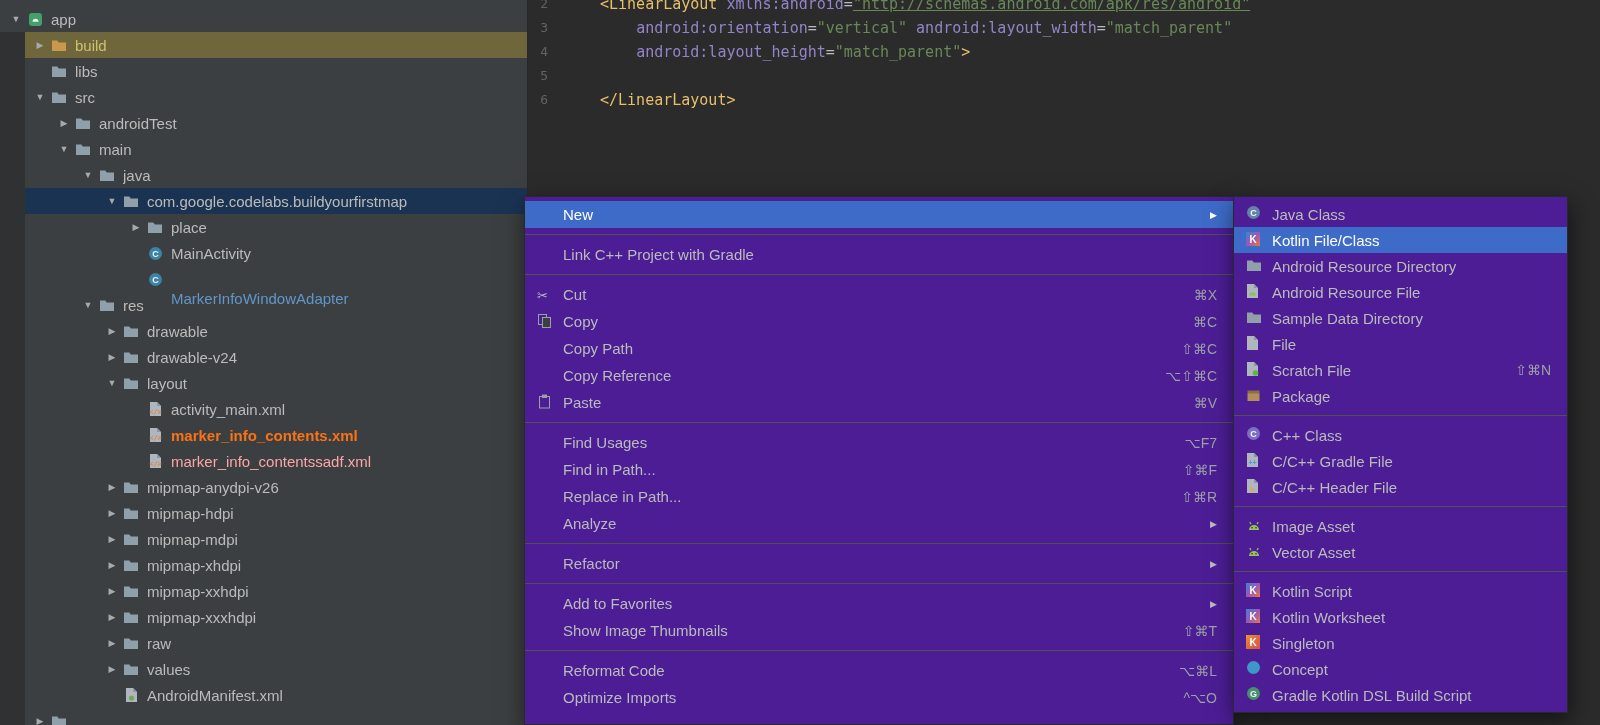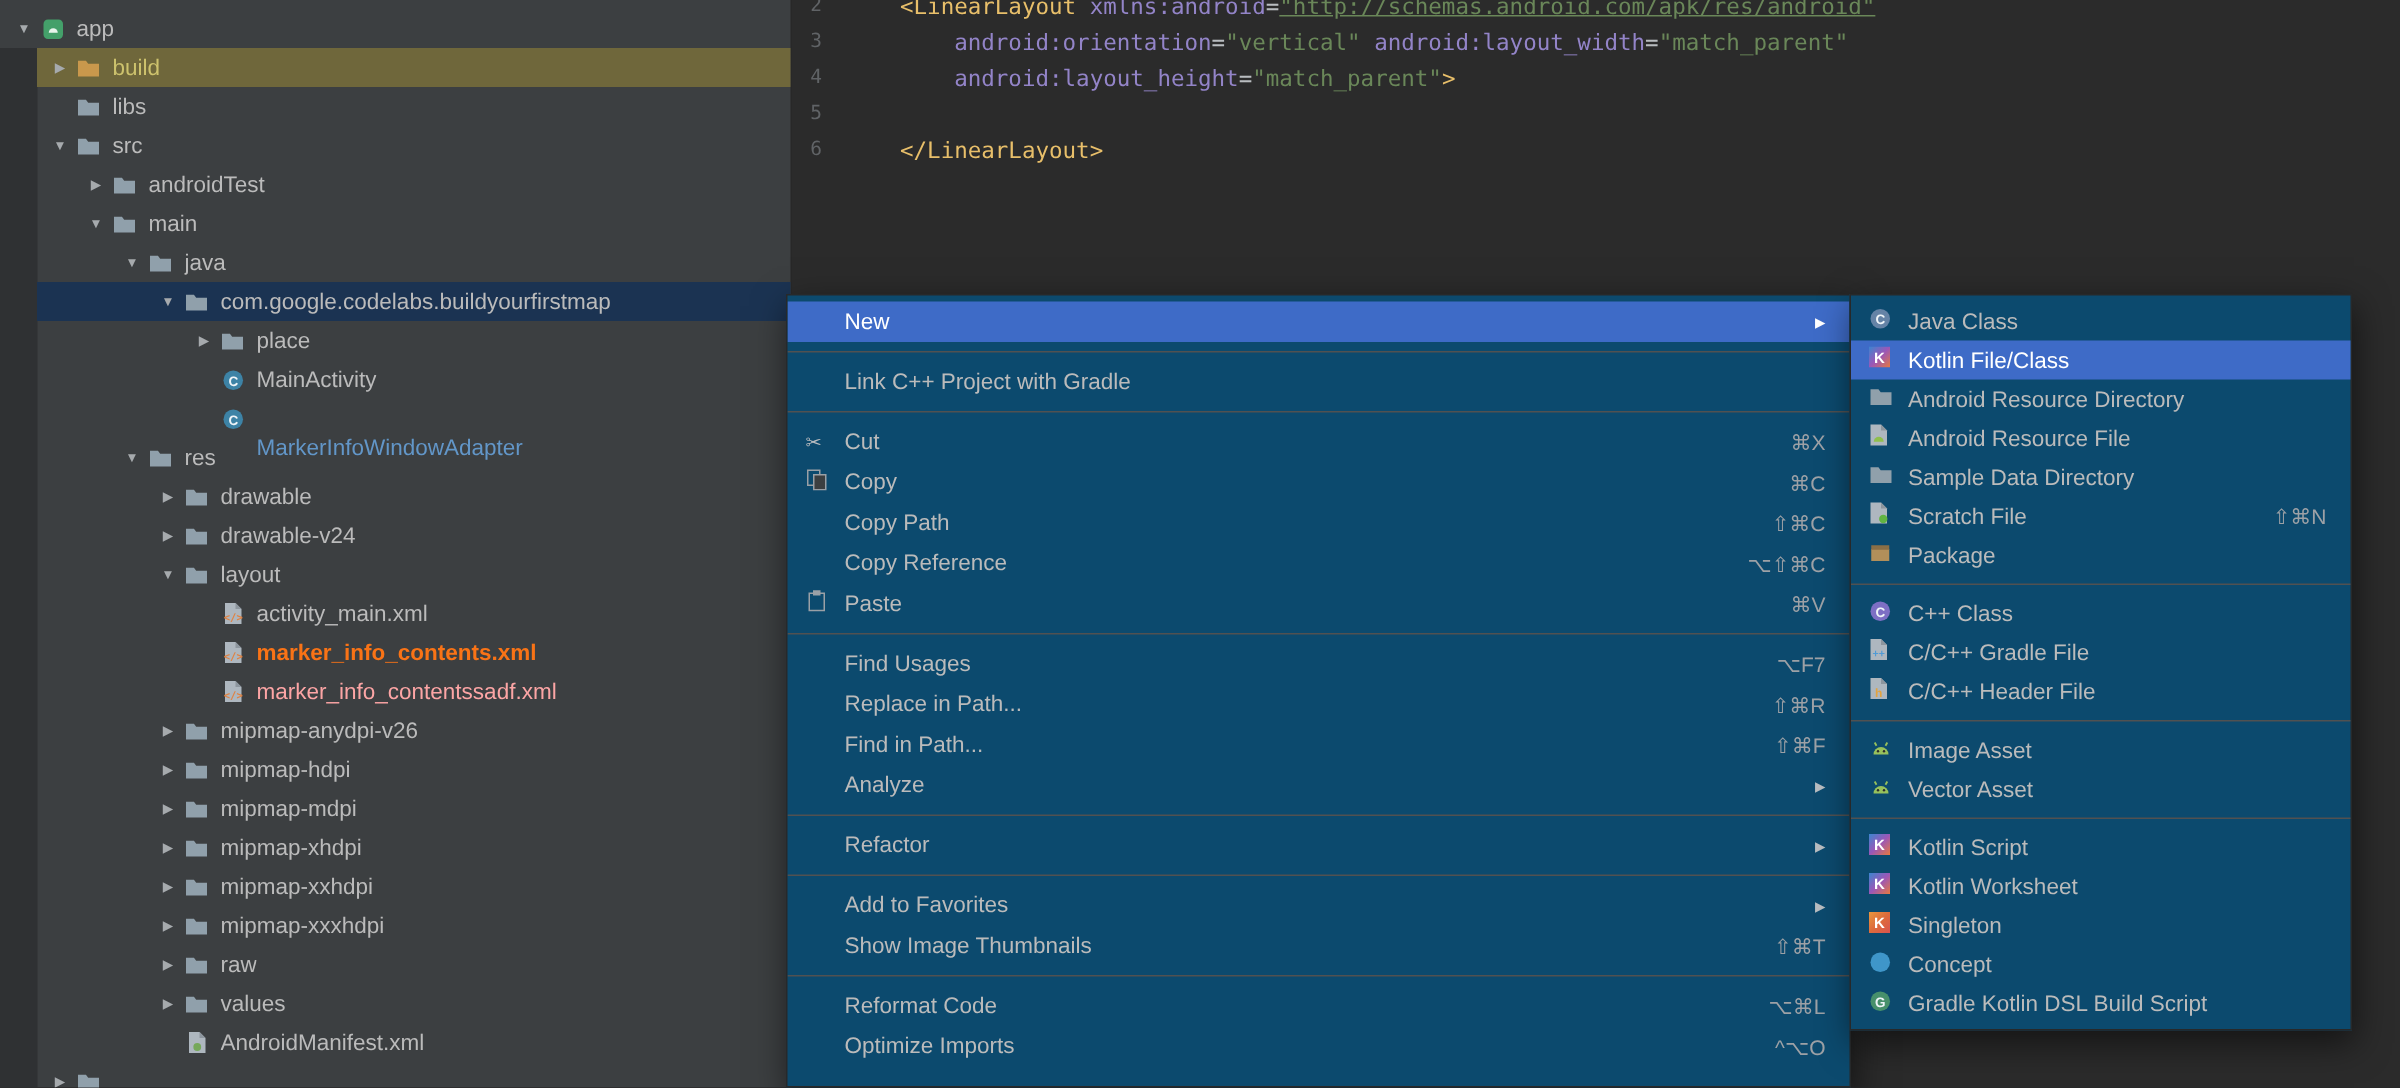--- a/index.html
+++ b/index.html
@@ -29,21 +29,21 @@
         font-family:"DejaVu Sans Mono",monospace;font-size:13px;color:#606366;}
   .lcode{position:absolute;left:72px;height:24px;line-height:24px;white-space:pre;
         font-family:"DejaVu Sans Mono",monospace;font-size:15px;}
   .seg-tag{color:#e8bf6a;}
   .seg-attr{color:#9384c8;}
   .seg-string{color:#6a8759;}
   .seg-string-link{color:#6a8759;text-decoration:underline;}
   .seg-plain{color:#b9bdc0;}
   
   .menu{
-    position:absolute;background:#0c4a6e;border:1px solid #27292a;box-sizing:border-box;
+    position:absolute;background:#4c1d95;border:1px solid #27292a;box-sizing:border-box;
     padding-top:4px;box-shadow:2px 8px 22px rgba(0,0,0,.55);z-index:10;
   }
   #context-menu{left:524px;top:196px;width:710px;height:529px;overflow:hidden;}
   #new-submenu{left:1233px;top:196px;width:335px;z-index:11;padding-bottom:4px;}
   .menu-item{display:flex;align-items:center;padding:0 16px 0 12px;font-size:15px;color:#bbbbbb;cursor:default;}
   .ctx .menu-item{height:27px;}
   .sub .menu-item{height:26px;}
   .mi-icon{width:26px;flex:none;display:flex;align-items:center;justify-content:flex-start;}
   .mi-label{flex:0 1 auto;white-space:nowrap;}
   .mi-shortcut{margin-left:auto;color:#9da1a6;font-size:14px;white-space:nowrap;}
@@ -399,27 +399,27 @@
     <div class="menu-sep">
       <div class="sep-line"></div>
     </div>
     <div class="menu-item">
       <span class="mi-icon"></span>
       <span class="mi-label">Find Usages</span>
       <span class="mi-shortcut">⌥F7</span>
     </div>
     <div class="menu-item">
       <span class="mi-icon"></span>
+      <span class="mi-label">Find in Path...</span>
+      <span class="mi-shortcut">⇧⌘F</span>
+    </div>
+    <div class="menu-item">
+      <span class="mi-icon"></span>
       <span class="mi-label">Replace in Path...</span>
       <span class="mi-shortcut">⇧⌘R</span>
-    </div>
-    <div class="menu-item">
-      <span class="mi-icon"></span>
-      <span class="mi-label">Find in Path...</span>
-      <span class="mi-shortcut">⇧⌘F</span>
     </div>
     <div class="menu-item">
       <span class="mi-icon"></span>
       <span class="mi-label">Analyze</span>
       <span class="sub-arrow">▶</span>
     </div>
     <div class="menu-sep">
       <div class="sep-line"></div>
     </div>
     <div class="menu-item">
@@ -504,20 +504,29 @@
             <path d="M1 1.5h5.3l1.5 2H15v8.5H1z" fill="#90a0ab"></path>
           </svg></span>
       </span>
       <span class="mi-label">Sample Data Directory</span>
     </div>
     <div class="menu-item">
       <span class="mi-icon">
         <span class="ic"><svg width="13" height="16" viewBox="0 0 13 16">
             <path d="M1 1h7l4 4v10H1z" fill="#aeb7bf"></path>
             <path d="M8 1l4 4H8z" fill="#8d969e"></path>
+          </svg></span>
+      </span>
+      <span class="mi-label">File</span>
+    </div>
+    <div class="menu-item">
+      <span class="mi-icon">
+        <span class="ic"><svg width="13" height="16" viewBox="0 0 13 16">
+            <path d="M1 1h7l4 4v10H1z" fill="#aeb7bf"></path>
+            <path d="M8 1l4 4H8z" fill="#8d969e"></path>
             <circle cx="9.5" cy="12" r="2.8" fill="#62b543"></circle>
           </svg></span>
       </span>
       <span class="mi-label">Scratch File</span>
       <span class="mi-shortcut">⇧⌘N</span>
     </div>
     <div class="menu-item">
       <span class="mi-icon">
         <span class="ic"><svg width="15" height="13" viewBox="0 0 15 13">
             <rect x="1.5" y="4" width="12" height="8" fill="#b28f5a"></rect>

